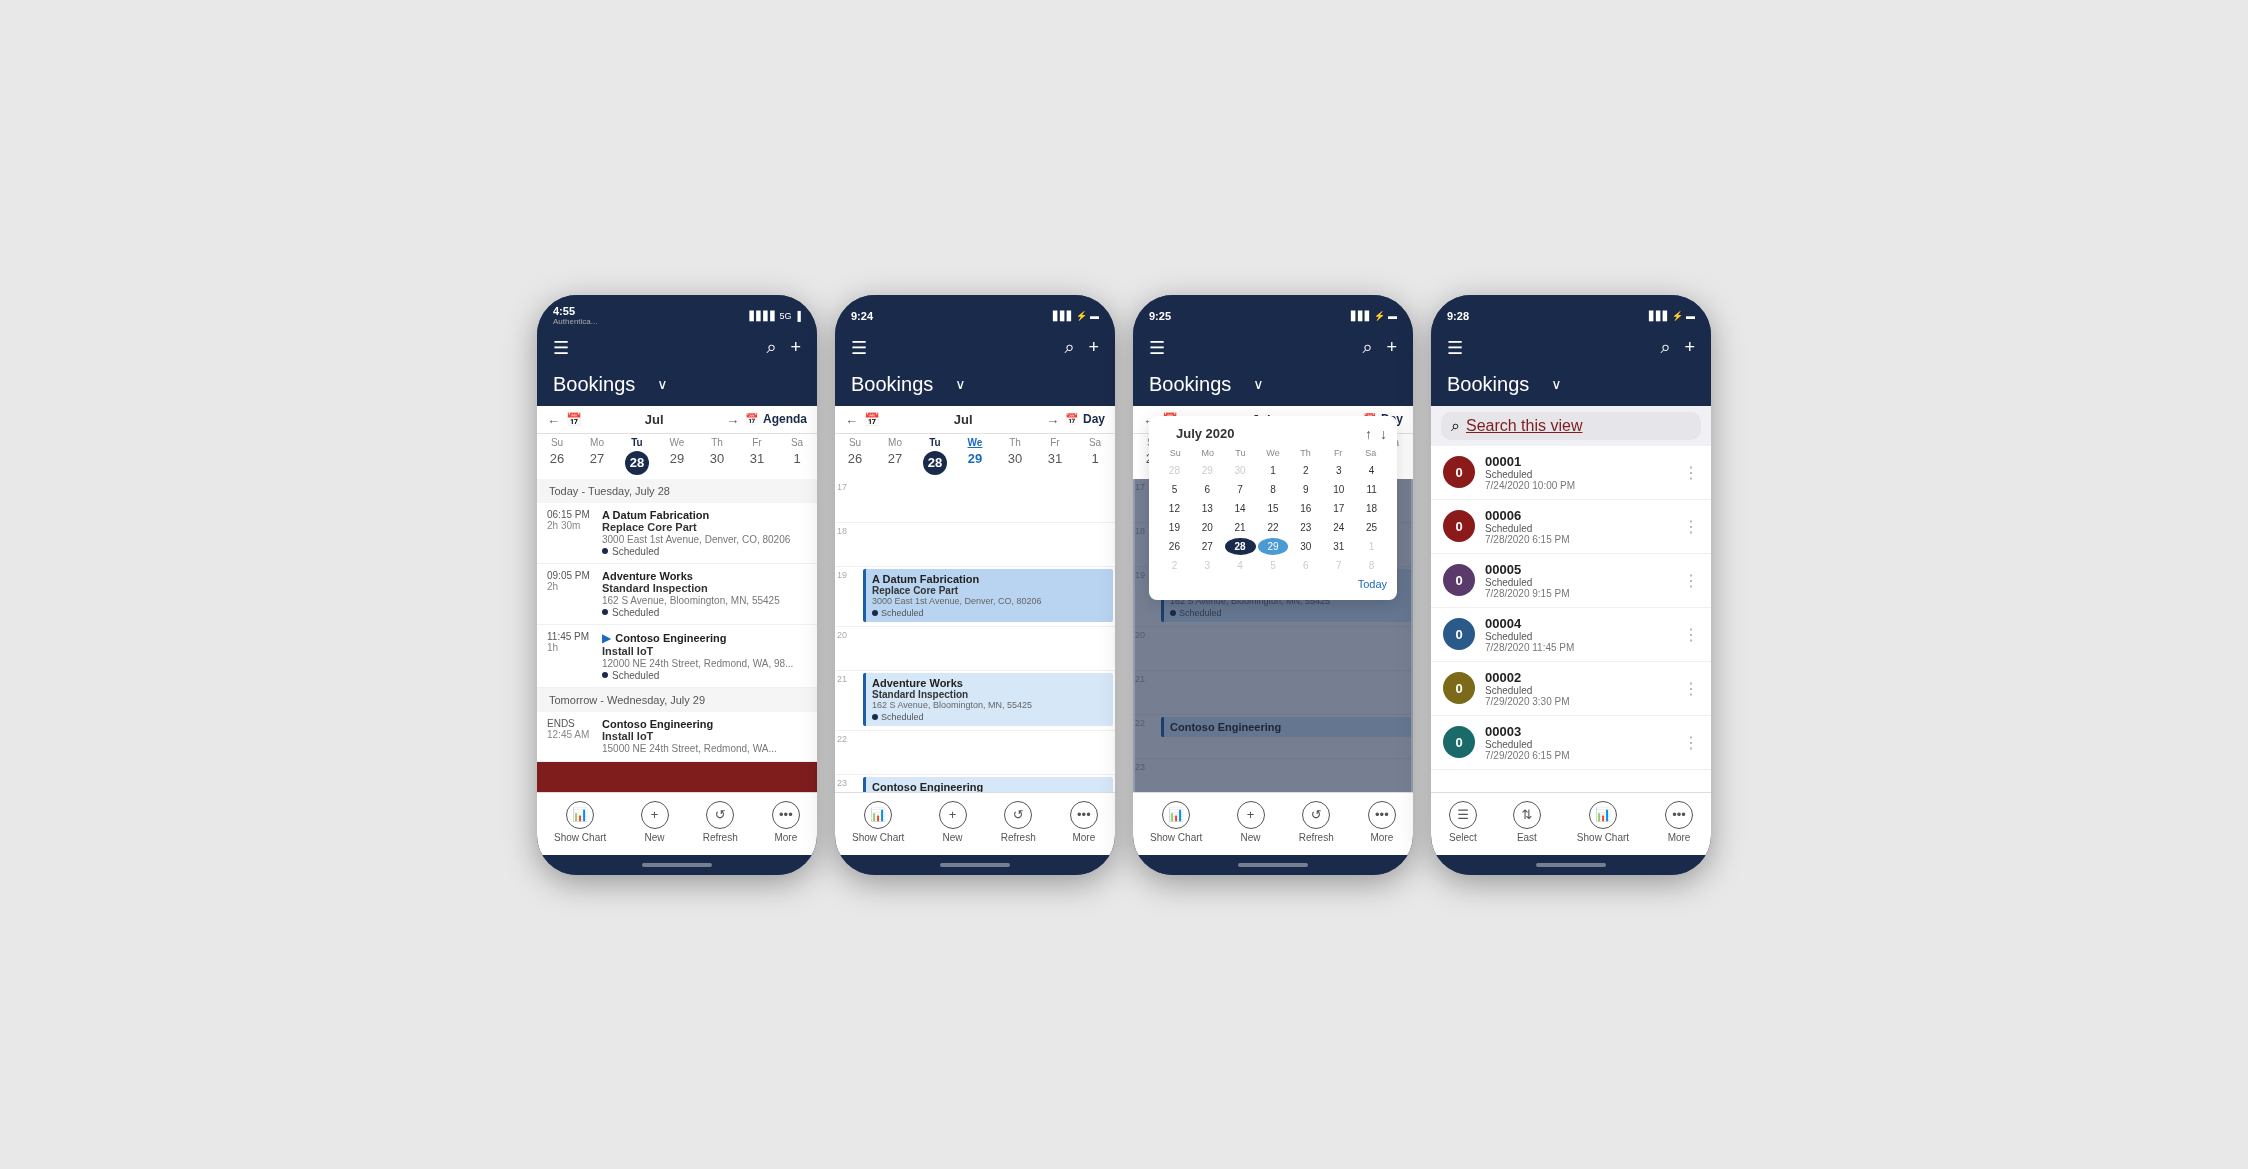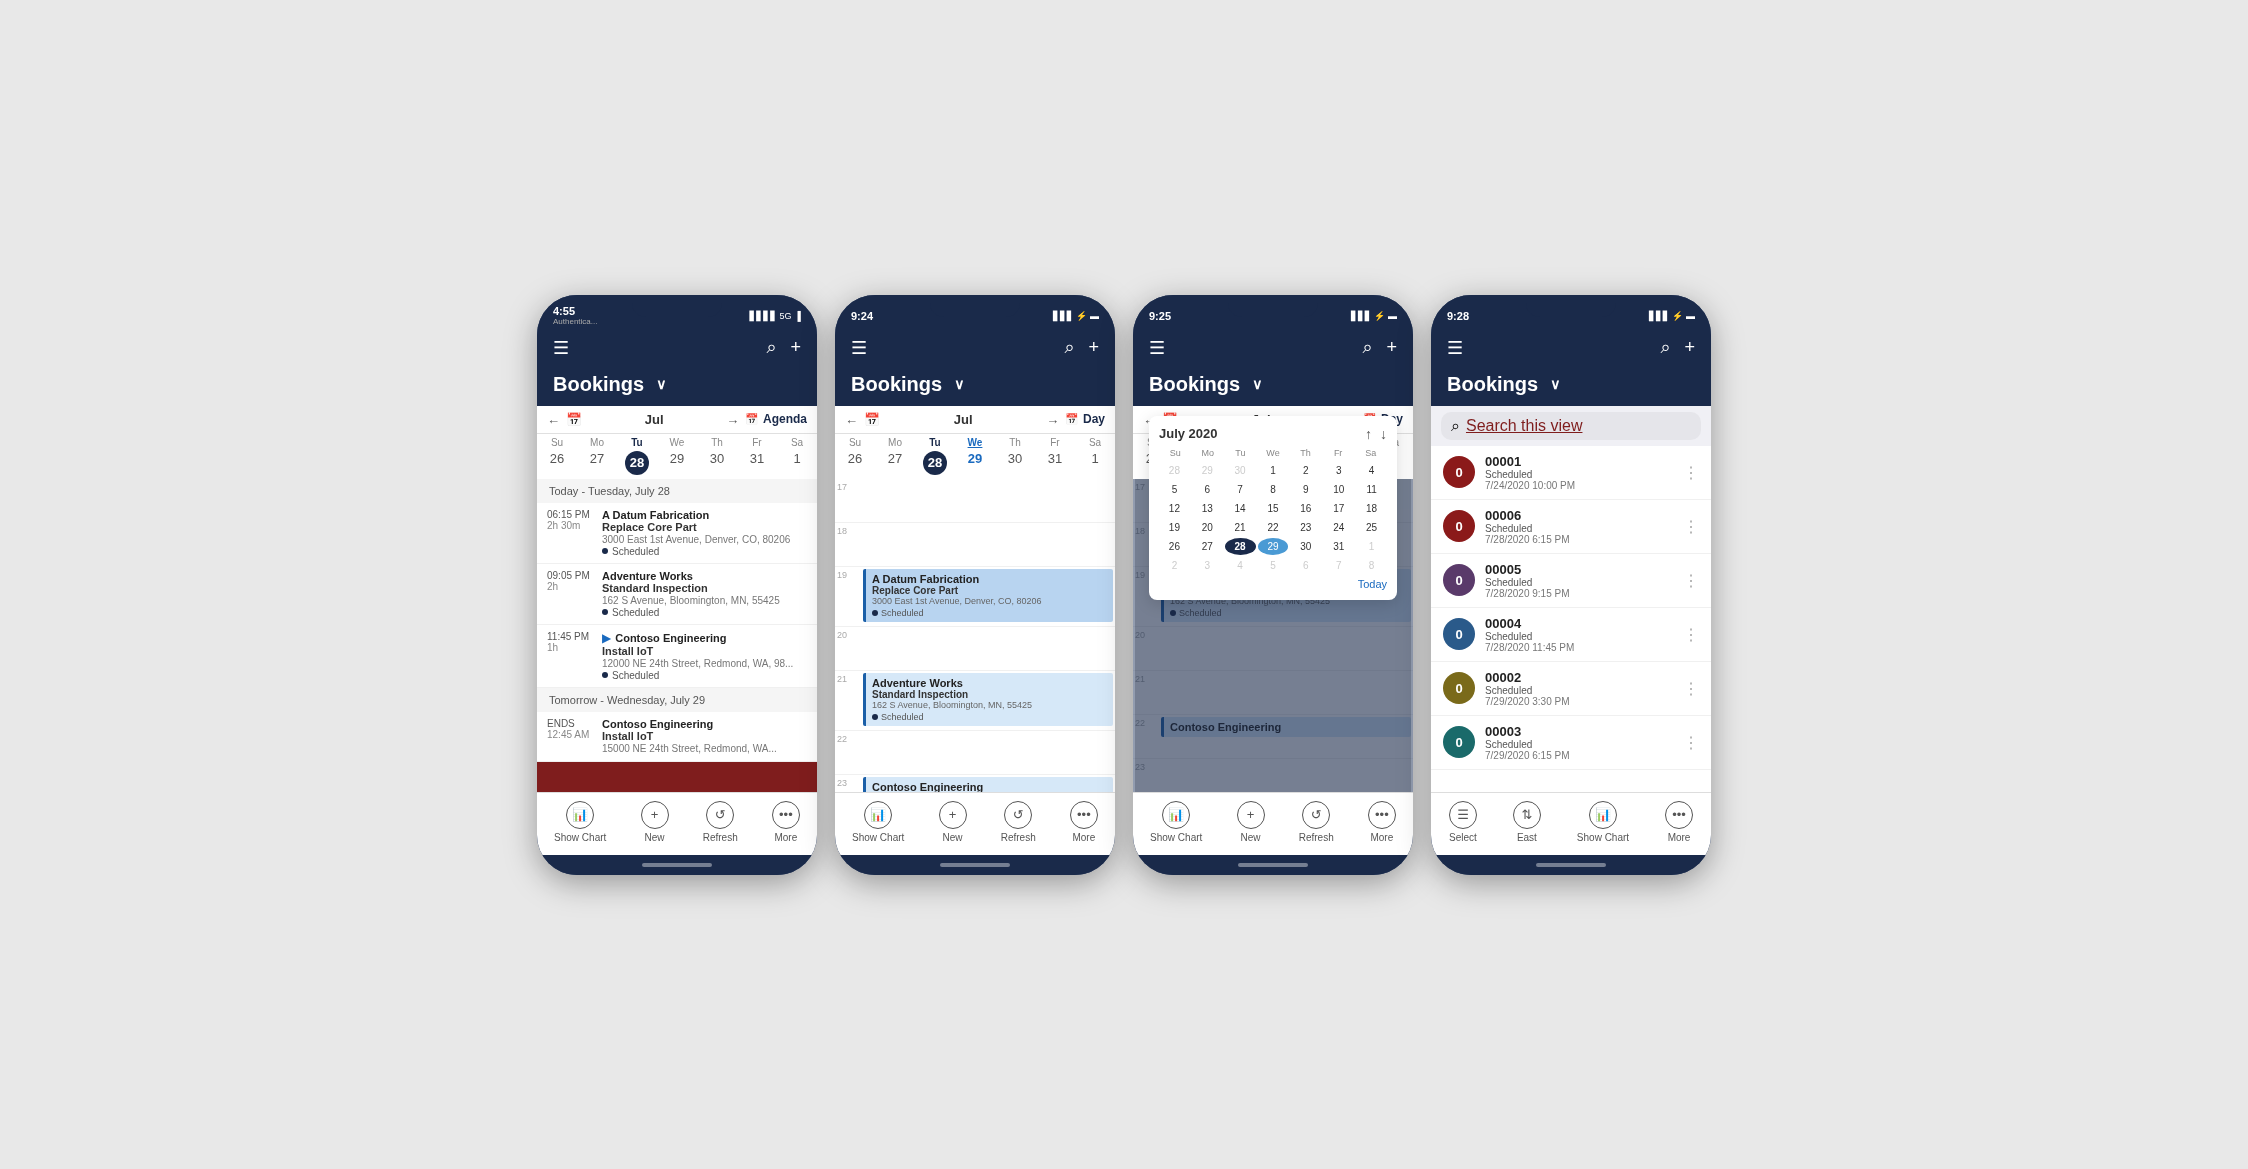--- a/index.html
+++ b/index.html
@@ -83,24 +83,24 @@
     }
     
     .title-bar {
       background: #1a2a4a;
       padding: 4px 16px 10px;
       flex-shrink: 0;
     }
     .bookings-title {
       color: white;
       font-size: 20px;
-      font-weight: 700;
-      display: flex;
-      align-items: center;
-      gap: 12px;
+      font-weight: 400;
+      display: flex;
+      align-items: center;
+      gap: 22px;
     }
     .chevron-down { font-size: 14px; }
     
     .nav-bar {
       background: white;
       padding: 6px 10px;
       display: flex;
       align-items: center;
       gap: 6px;
       border-bottom: 1px solid #e0e0e0;
@@ -315,21 +315,21 @@
       left: 8px;
       right: 8px;
       z-index: 20;
     }
     .cal-header {
       display: flex;
       align-items: center;
       justify-content: space-between;
       margin-bottom: 6px;
     }
-    .cal-month-title { font-size: 13px; font-weight: 700; color: #333; }
+    .cal-month-title { font-size: 13px; font-weight: 700; color: #333; margin-left: 17px; }
     .cal-nav { font-size: 14px; color: #555; cursor: pointer; }
     .cal-weekdays {
       display: grid;
       grid-template-columns: repeat(7, 1fr);
       text-align: center;
       margin-bottom: 4px;
     }
     .cal-weekday { font-size: 9px; color: #888; }
     .cal-days {
       display: grid;

